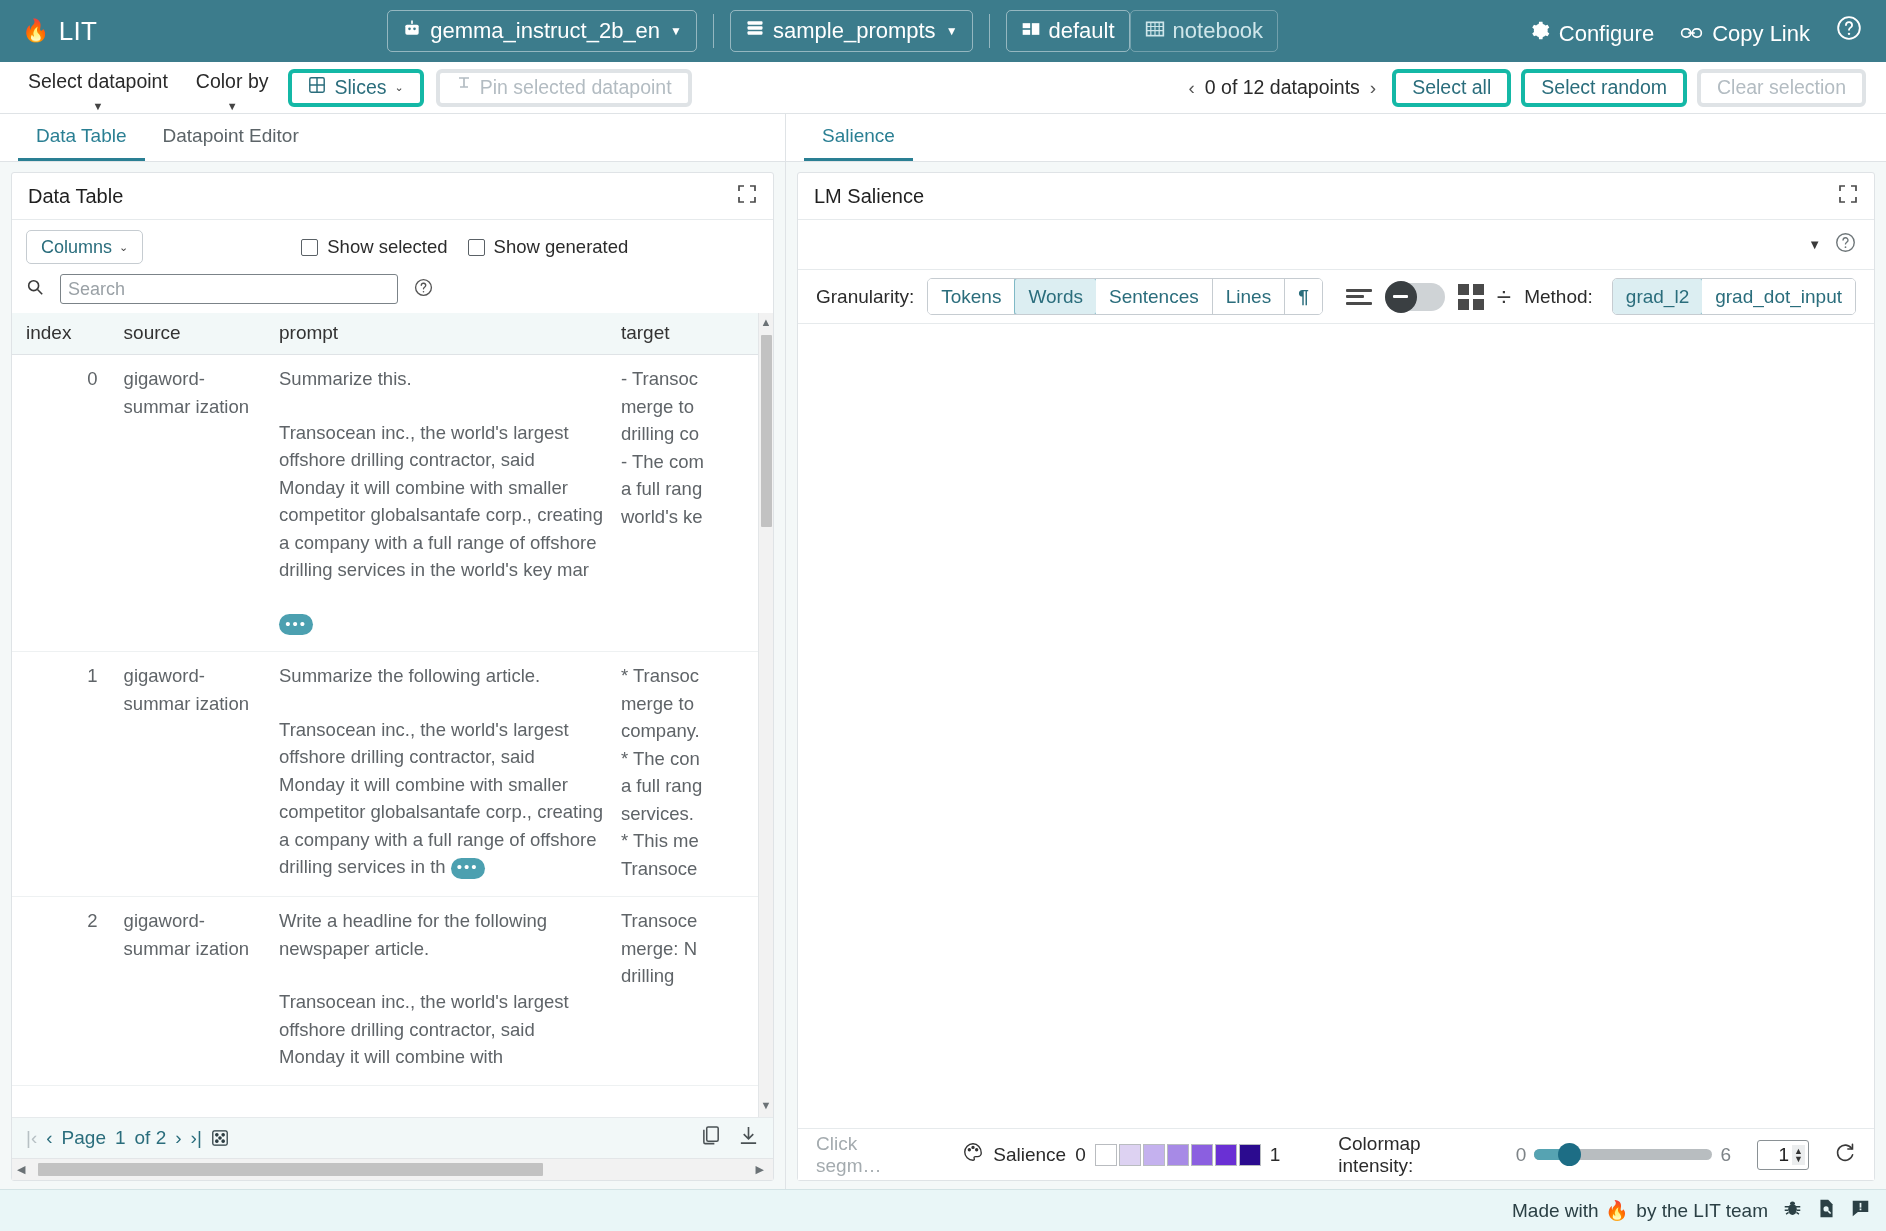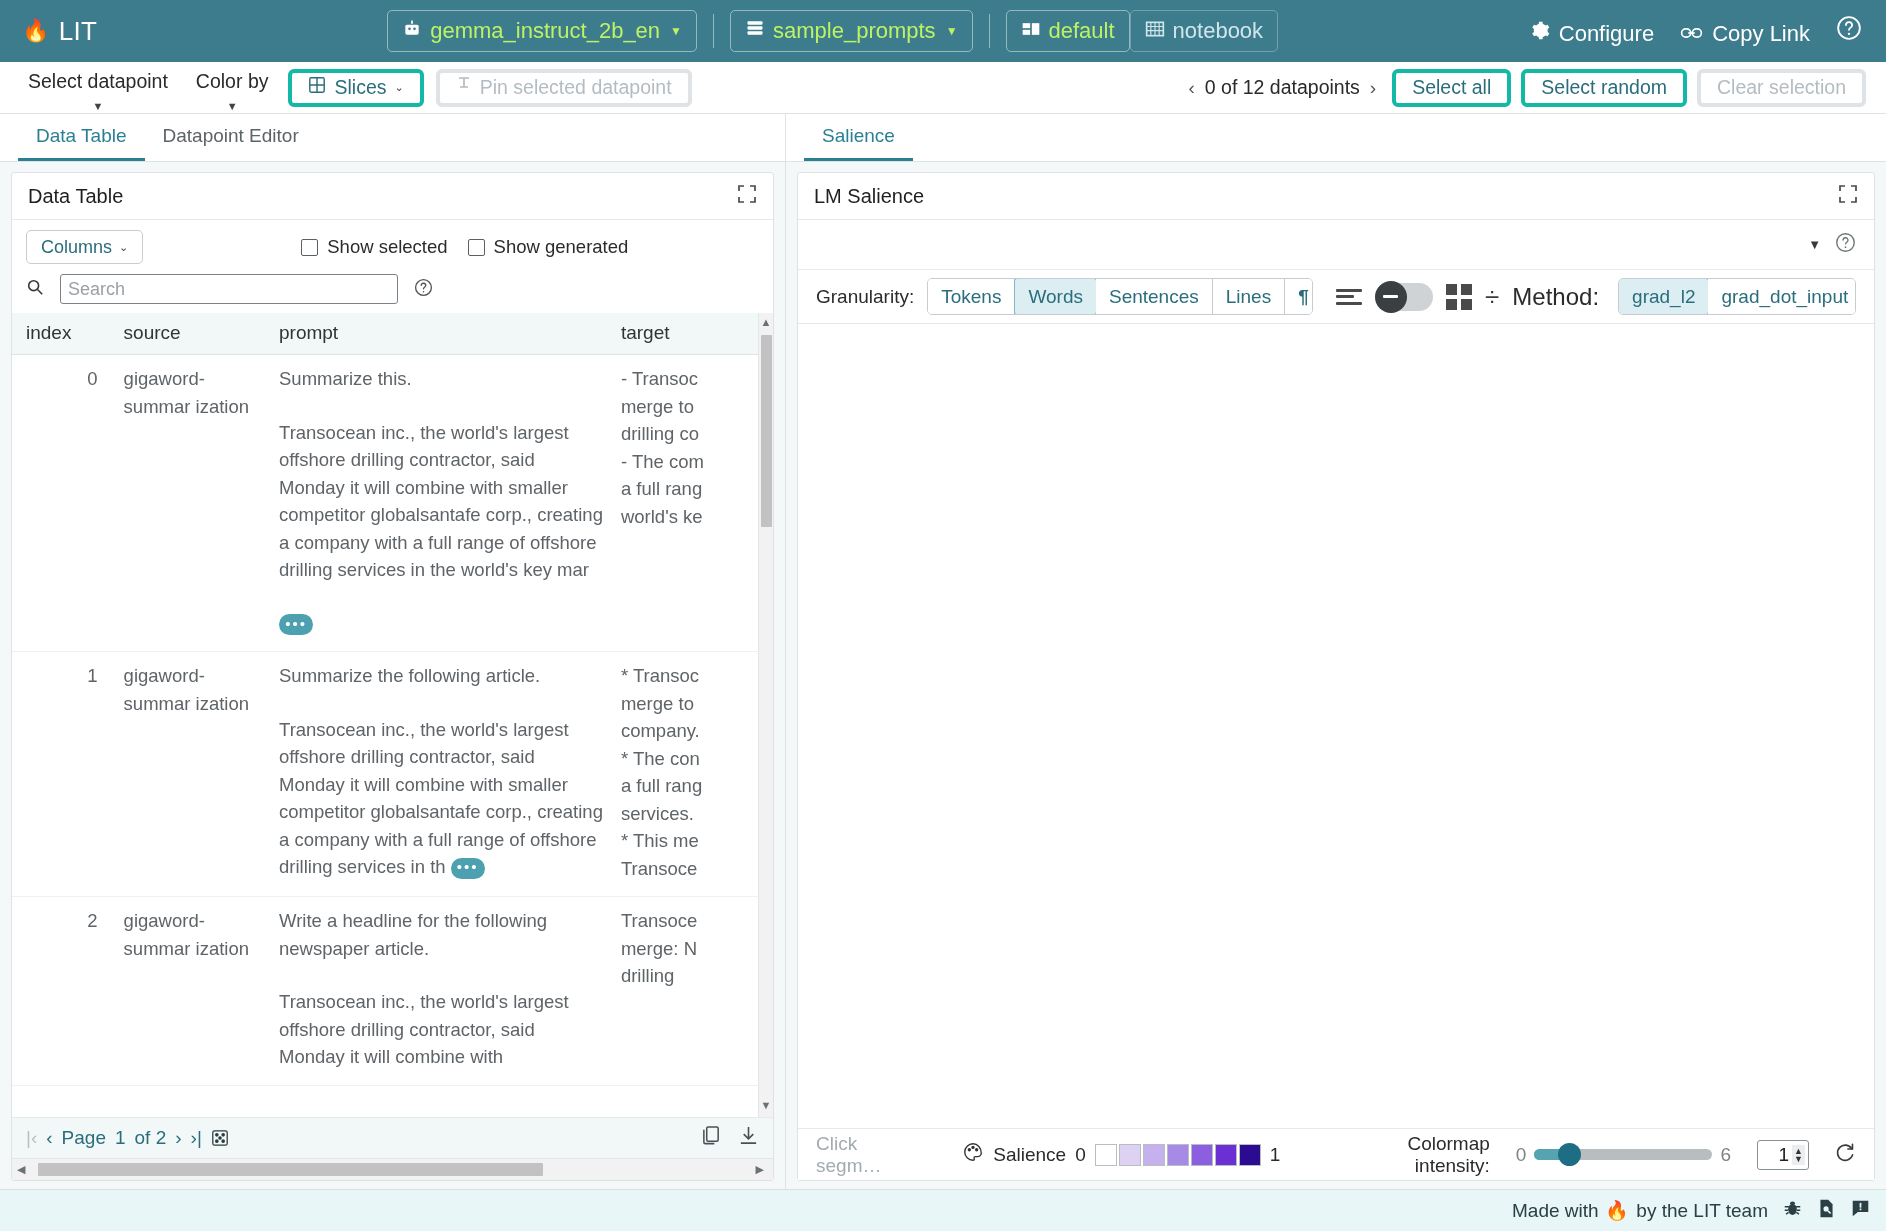--- a/index.html
+++ b/index.html
@@ -27,21 +27,21 @@
     margin-left: 6px; margin-right: 40px;
   }
   .brand .flame { font-size: 22px; }
   .appbar-spacer-l { width: 250px; }
   .pill {
     display: flex; align-items: center; gap: 8px;
     border: 1px solid rgba(255,255,255,.45);
     border-radius: 5px;
     padding: 6px 14px;
     font-size: 22px;
-    color: #bef264;
+    color: #ffffff;
     height: 42px;
     white-space: nowrap;
   }
   .pill.dim { color: #cfe6ea; border-color: rgba(255,255,255,.28); }
   .pill .caret { font-size: 12px; margin-left: 2px; }
   .divider-v {
     width: 1px; height: 34px;
     background: rgba(255,255,255,.45);
     margin: 0 16px;
   }
@@ -273,21 +273,21 @@
   }
   .toggle .knob {
     position: absolute; left: 0; top: -2px; width: 32px; height: 32px;
     border-radius: 50%; background: #3a3f42;
     display: flex; align-items: center; justify-content: center;
   }
   .toggle .knob i { width: 15px; height: 3px; background: #fff; border-radius: 1px; }
   .grid-icon { display: grid; grid-template-columns: 11px 11px; gap: 4px; }
   .grid-icon i { width: 11px; height: 11px; background: #4a4a4a; }
   .div-icon { font-size: 26px; color: #3a3a3a; line-height: 1; }
-  .method-label { margin-left: auto; font-size: 24px; color: #2b2b2b; }
+  .method-label { margin-left: auto; font-size: 19px; color: #2b2b2b; }
   .sal-canvas { flex: 1 1 auto; background: #ffffff; min-height: 0; }
 
   .sal-footer {
     flex: 0 0 52px; height: 52px;
     border-top: 1px solid #e6eaec;
     display: flex; align-items: center;
     padding: 0 18px; gap: 26px;
     font-size: 19px; color: #2b2b2b;
     background: #fff;
   }
@@ -734,21 +734,21 @@
               <i style="background:#ddd2f2"></i>
               <i style="background:#c4b1ee"></i>
               <i style="background:#a78ae6"></i>
               <i style="background:#8b5fe0"></i>
               <i style="background:#6a30d4"></i>
               <i style="background:#2b0b8f"></i>
             </span>
             <span>1</span>
           </span>
 
-          <span style="margin-left:32px;text-align:right;">Colormap intensity:</span>
+          <span style="margin-left:32px;">Colormap intensity:</span>
           <span class="slider-wrap">
             <span style="color:#7d8387;">0</span>
             <span class="slider">
               <span class="fill"></span>
               <span class="knob"></span>
             </span>
             <span style="color:#7d8387;">6</span>
           </span>
           <span class="num-box">
             <span>1</span>

